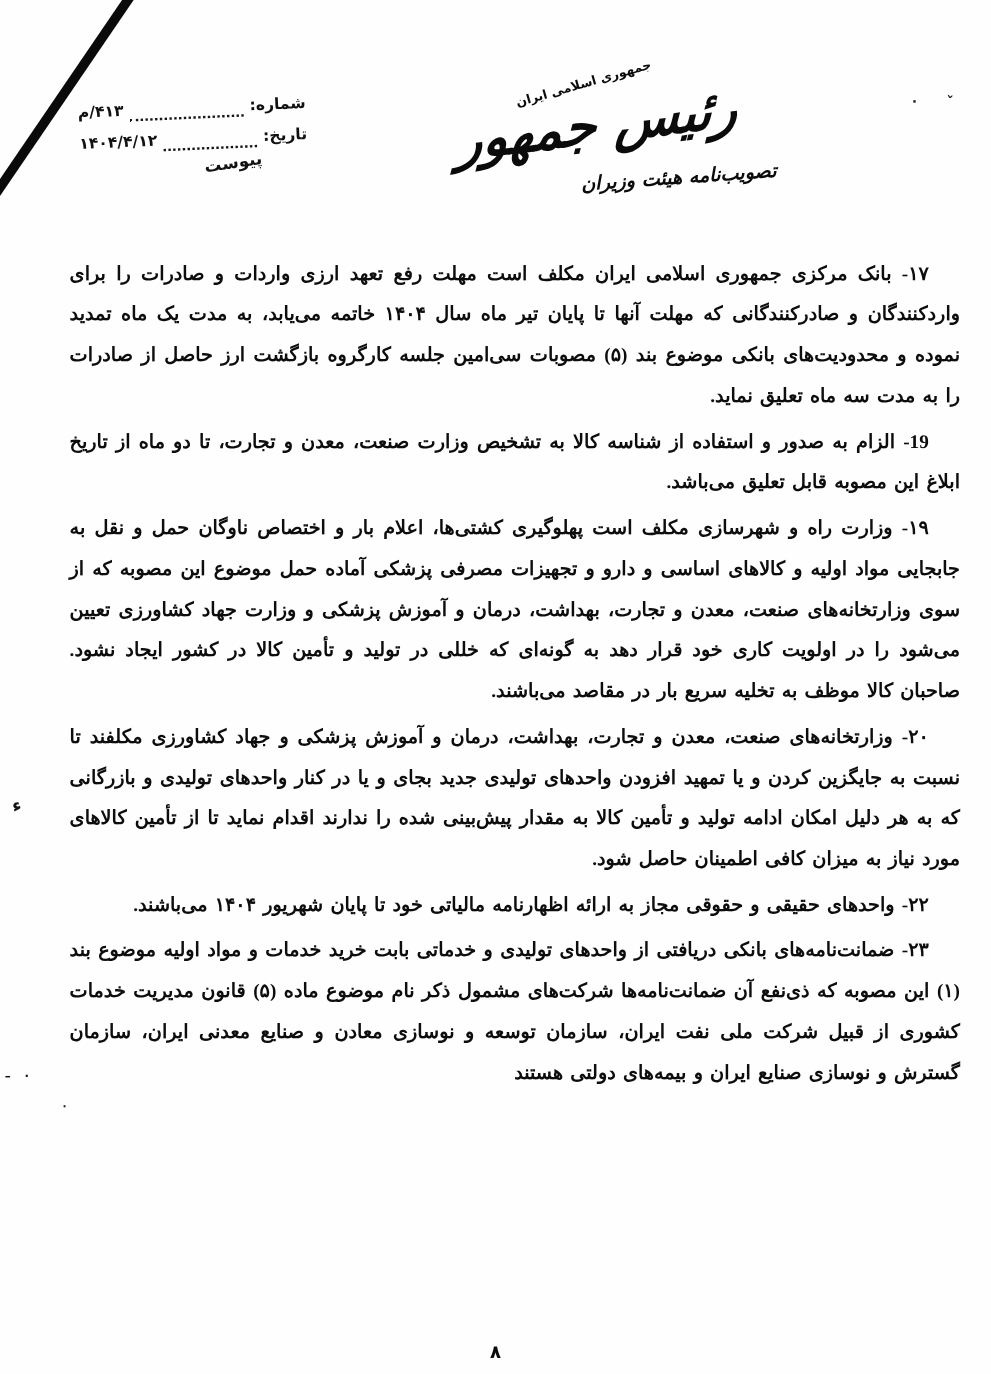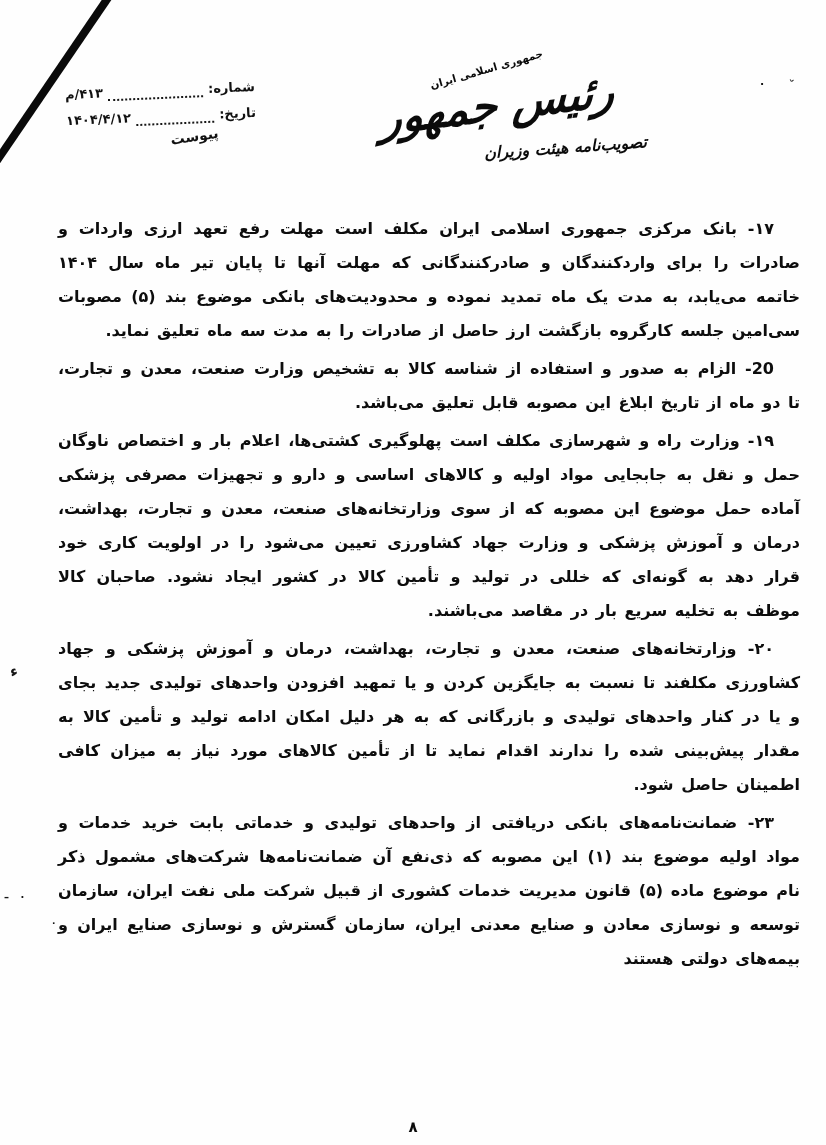--- a/index.html
+++ b/index.html
@@ -36,21 +36,21 @@
     font-size:16px; font-weight:700; font-style:italic;
     margin:8px 28px 0 0; white-space:nowrap; letter-spacing:1px;
   }
   
   .body-text {
     position:absolute; top:212px; right:26px; width:742px;
     direction:rtl; text-align:justify; text-justify:inter-word;
     font-size:16px; font-weight:700; line-height:34px;
     color:#0d0d0d; word-spacing:2px;
   }
-  .body-text p { margin:0 0 4px 0; text-indent:26px; }
+  .body-text p { margin:0 0 4px 0; text-indent:26px;font-family:Liberation Serif, serif; }
   .page-number {
     position:absolute; top:1118px; left:0; width:826px;
     text-align:center; font-size:15px; font-weight:700;
   }
   
   .mark { position:absolute; font-weight:700; color:#151515; }
   .mark-tr-dot   { top:78px;  left:760px; font-size:11px; }
   .mark-tr-check { top:78px;  left:788px; font-size:12px; transform:rotate(10deg); }
   .mark-left-hamza { top:662px; left:10px; font-size:15px; transform:rotate(-12deg); }
   .mark-left-dash  { top:892px; left:4px;  font-size:10px; letter-spacing:4px; }
@@ -86,22 +86,23 @@
   </div>
 
   <span class="mark mark-tr-dot">·</span>
   <span class="mark mark-tr-check">ˇ</span>
   <span class="mark mark-left-hamza">ء</span>
   <span class="mark mark-left-dash">– ·</span>
   <span class="mark mark-left-dot">·</span>
 
   <div class="body-text">
     <p>۱۷- بانک مرکزی جمهوری اسلامی ایران مکلف است مهلت رفع تعهد ارزی واردات و صادرات را برای واردکنندگان و صادرکنندگانی که مهلت آنها تا پایان تیر ماه سال ۱۴۰۴ خاتمه می‌یابد، به مدت یک ماه تمدید نموده و محدودیت‌های بانکی موضوع بند (۵) مصوبات سی‌امین جلسه کارگروه بازگشت ارز حاصل از صادرات را به مدت سه ماه تعلیق نماید.</p>
-    <p>20- الزام به صدور و استفاده از شناسه کالا به تشخیص وزارت صنعت، معدن و تجارت، تا دو ماه از تاریخ ابلاغ این مصوبه قابل تعلیق می‌باشد.</p>
+    <p>19- الزام به صدور و استفاده از شناسه کالا به تشخیص وزارت صنعت، معدن و تجارت، تا دو ماه از تاریخ ابلاغ این مصوبه قابل تعلیق می‌باشد.</p>
     <p>۱۹- وزارت راه و شهرسازی مکلف است پهلوگیری کشتی‌ها، اعلام بار و اختصاص ناوگان حمل و نقل به جابجایی مواد اولیه و کالاهای اساسی و دارو و تجهیزات مصرفی پزشکی آماده حمل موضوع این مصوبه که از سوی وزارتخانه‌های صنعت، معدن و تجارت، بهداشت، درمان و آموزش پزشکی و وزارت جهاد کشاورزی تعیین می‌شود را در اولویت کاری خود قرار دهد به گونه‌ای که خللی در تولید و تأمین کالا در کشور ایجاد نشود. صاحبان کالا موظف به تخلیه سریع بار در مقاصد می‌باشند.</p>
     <p>۲۰- وزارتخانه‌های صنعت، معدن و تجارت، بهداشت، درمان و آموزش پزشکی و جهاد کشاورزی مکلفند تا نسبت به جایگزین کردن و یا تمهید افزودن واحدهای تولیدی جدید بجای و یا در کنار واحدهای تولیدی و بازرگانی که به هر دلیل امکان ادامه تولید و تأمین کالا به مقدار پیش‌بینی شده را ندارند اقدام نماید تا از تأمین کالاهای مورد نیاز به میزان کافی اطمینان حاصل شود.</p>
+    <p>۲۲- واحدهای حقیقی و حقوقی مجاز به ارائه اظهارنامه مالیاتی خود تا پایان شهریور ۱۴۰۴ می‌باشند.</p>
     <p>۲۳- ضمانت‌نامه‌های بانکی دریافتی از واحدهای تولیدی و خدماتی بابت خرید خدمات و مواد اولیه موضوع بند (۱) این مصوبه که ذی‌نفع آن ضمانت‌نامه‌ها شرکت‌های مشمول ذکر نام موضوع ماده (۵) قانون مدیریت خدمات کشوری از قبیل شرکت ملی نفت ایران، سازمان توسعه و نوسازی معادن و صنایع معدنی ایران، سازمان گسترش و نوسازی صنایع ایران و بیمه‌های دولتی هستند</p>
 
   </div>
 
   <div class="page-number">۸</div>
 
 </div>
 
 </body></html>

